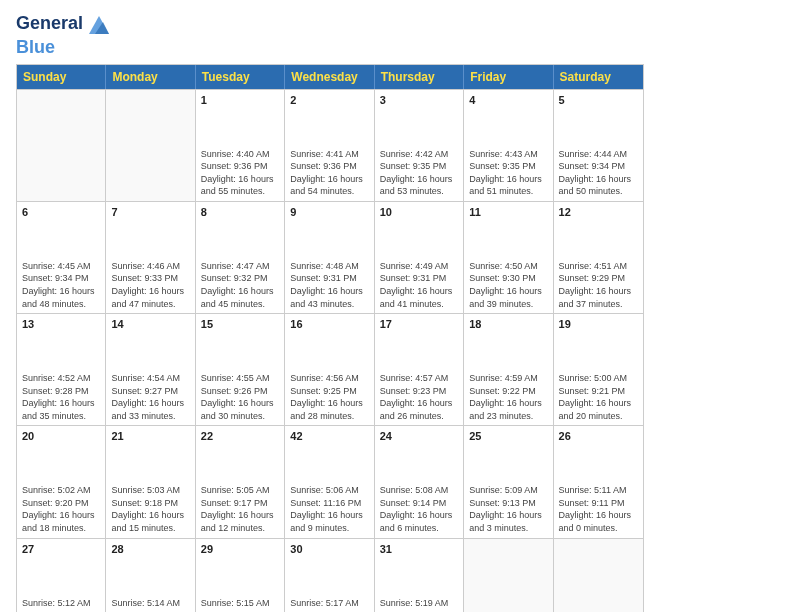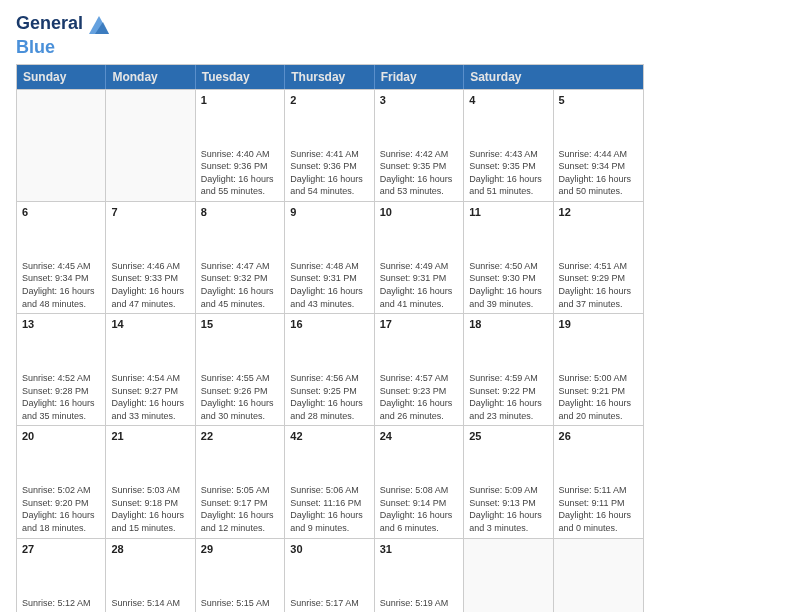--- a/index.html
+++ b/index.html
@@ -57,21 +57,21 @@
       display: flex;
       flex-direction: column;
       border: 1px solid #ccc;
     }
     .cal-header-row {
       display: grid;
       grid-template-columns: repeat(7, 1fr);
       background: #2b6cb0;
     }
     .cal-header-cell {
-      color: #e5e5e5;
+      color: #fde047;
       font-size: 12px;
       font-weight: bold;
       padding: 5px 6px;
       text-align: left;
       border-right: 1px solid #5a8fcb;
     }
     .cal-header-cell:last-child { border-right: none; }
     .cal-body {
       flex: 1;
       display: flex;
@@ -127,20 +127,21 @@
       <div class="main-title"></div>
       <div class="subtitle"></div>
     </div>
   </div>
 
   <div class="calendar">
     <div class="cal-header-row">
     <div class="cal-header-cell">Sunday</div>
         <div class="cal-header-cell">Monday</div>
         <div class="cal-header-cell">Tuesday</div>
+        <div class="cal-header-cell">Wednesday</div>
         <div class="cal-header-cell">Thursday</div>
         <div class="cal-header-cell">Friday</div>
         <div class="cal-header-cell">Saturday</div>
       </div>
     <div class="cal-body">
     <div class="cal-row">
           <div class="cal-cell empty"></div>
           <div class="cal-cell empty"></div>
           <div class="cal-cell">
             <div class="day-num">1</div>

